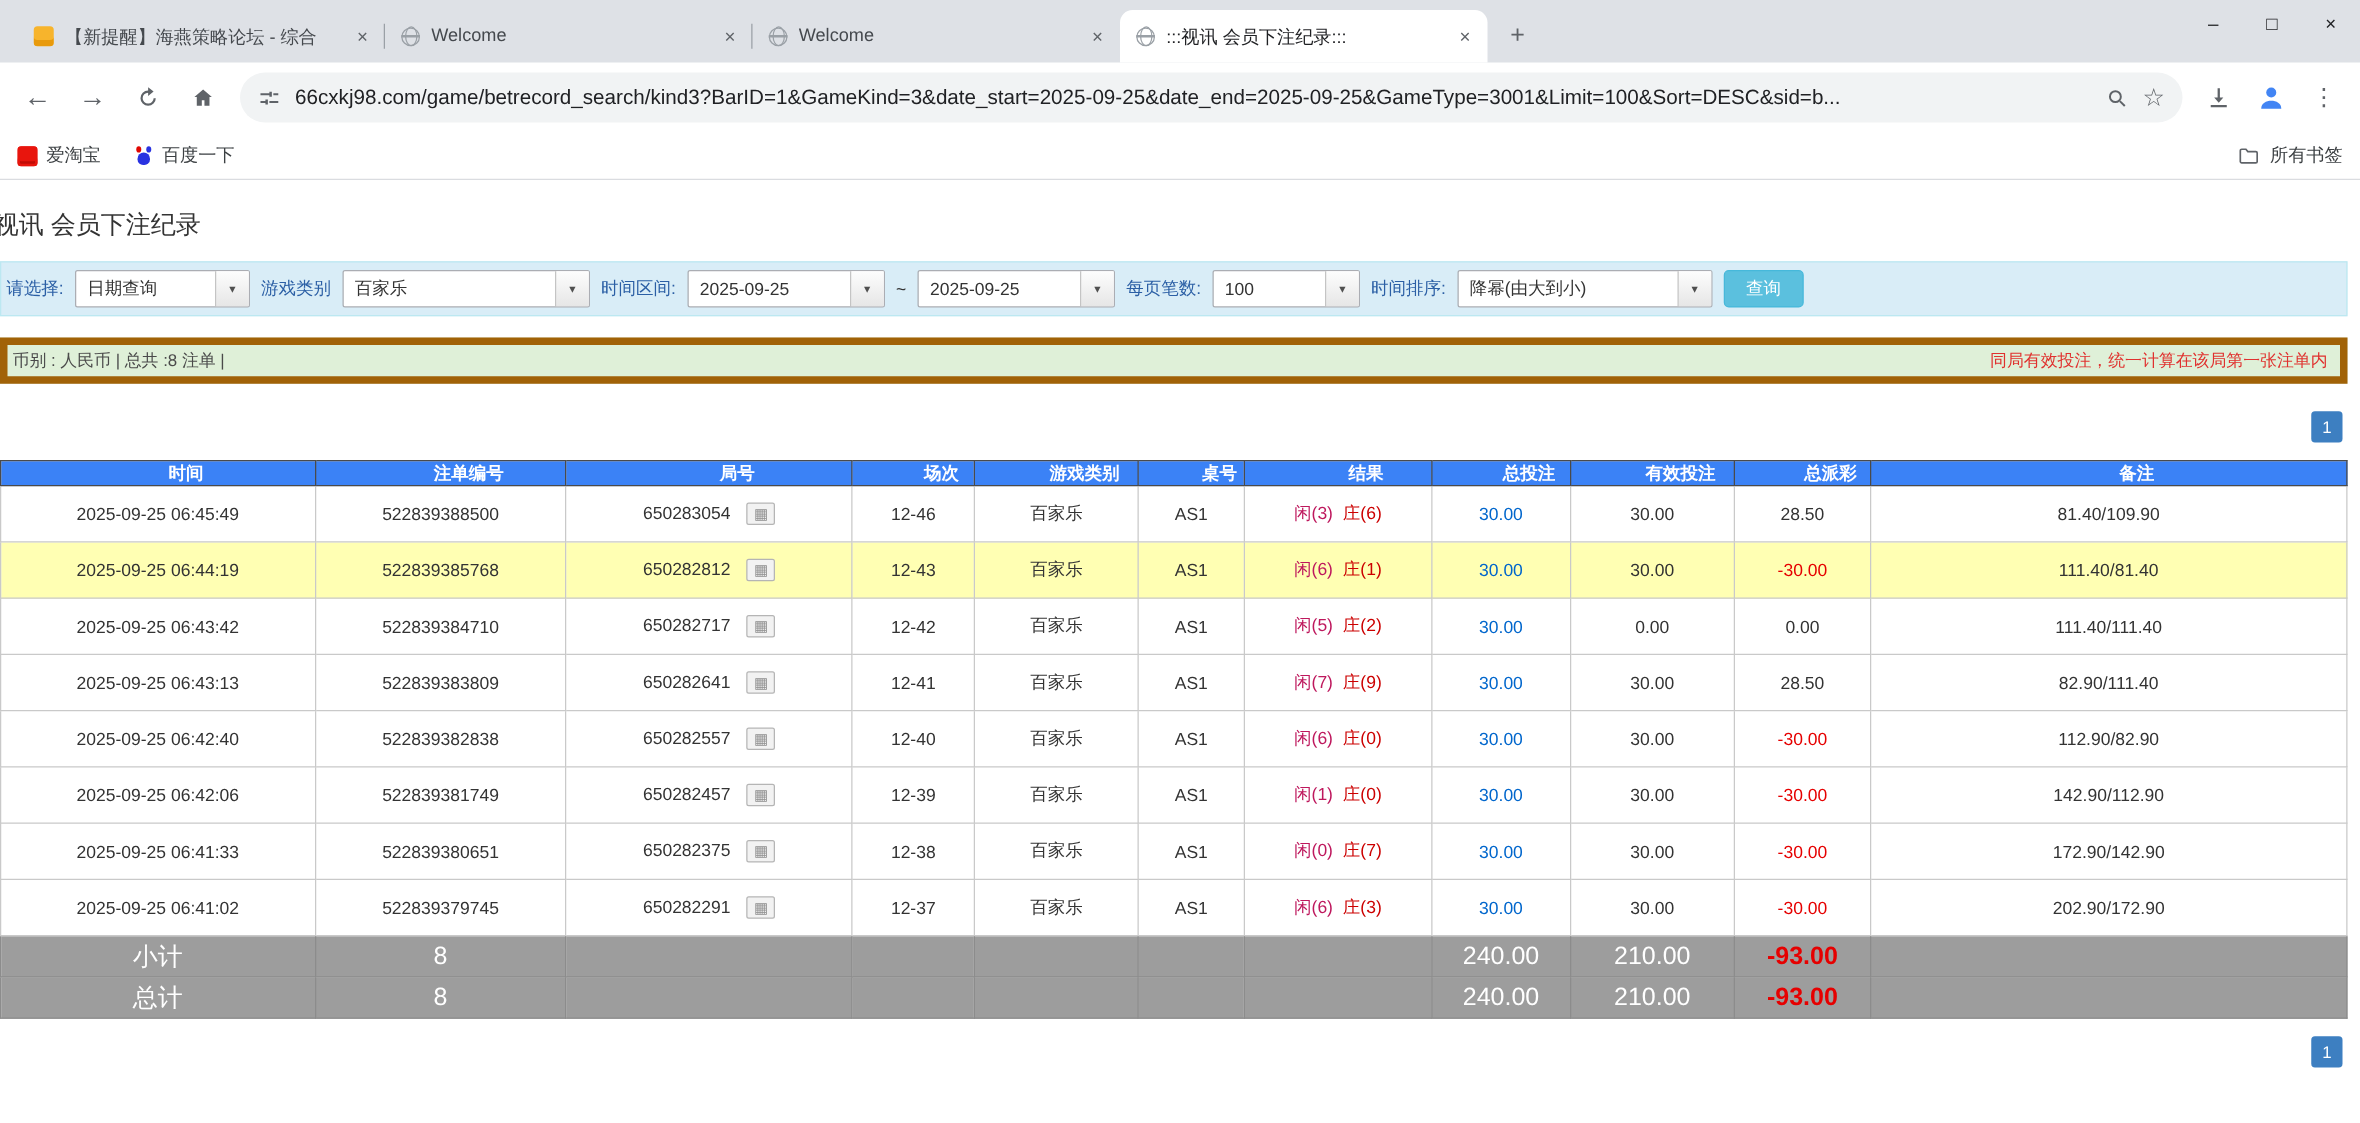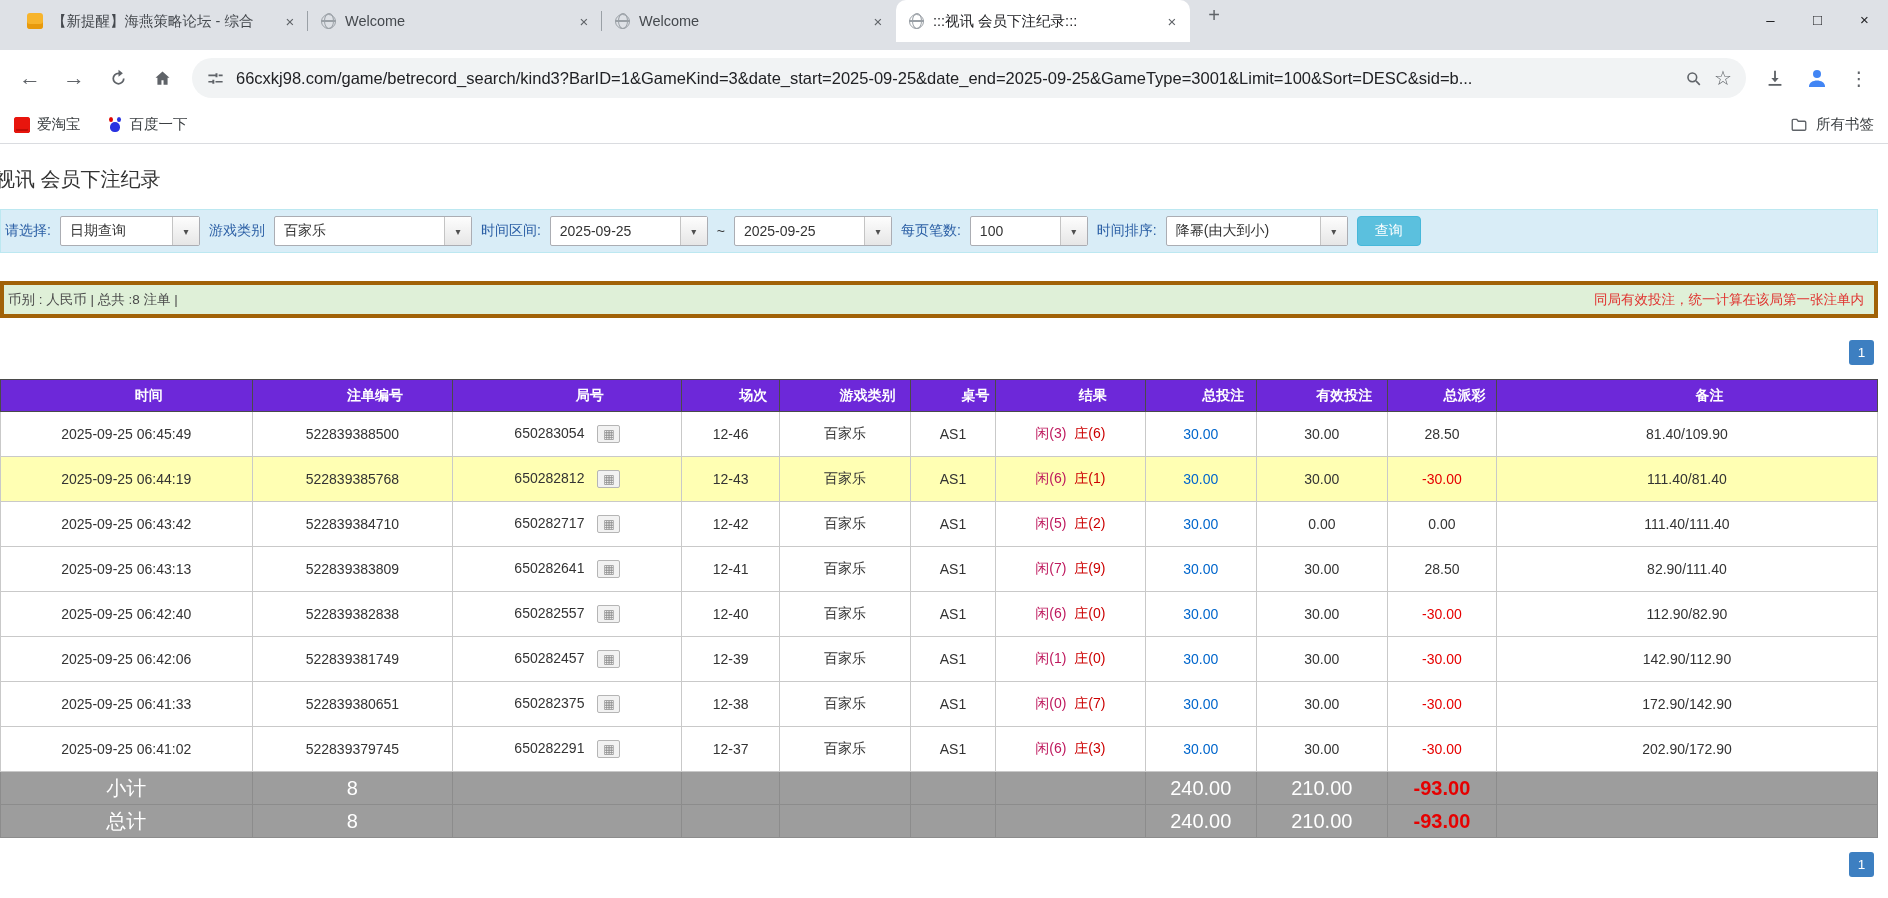--- a/index.html
+++ b/index.html
@@ -1,20 +1,20 @@
 <!DOCTYPE html>
 <html><head>
 <meta charset="utf-8">
 <style>
   * { margin:0; padding:0; box-sizing:border-box; }
   html,body { width:1888px; height:898px; overflow:hidden; background:#fff;
     font-family:"Liberation Sans","DejaVu Sans",sans-serif; }
 
   
-  .tabstrip { height:50px; background:#dee1e6; display:flex; align-items:flex-start;
+  .tabstrip { height:50px; background:#dee1e6; display:flex; align-items:flex-end;
     padding-left:14px; position:relative; }
   .tab { width:294px; height:42px; display:flex; align-items:center; gap:9px;
     padding:0 8px 0 13px; font-size:14.5px; color:#45494e; border-radius:10px 10px 0 0;
     position:relative; cursor:default; }
   .tab.active { background:#fff; color:#202124; }
   .tab.sep::after { content:''; position:absolute; right:0; top:11px; bottom:11px;
     width:1px; background:#9aa0a6; }
   .tab-title { flex:1; white-space:nowrap; overflow:hidden; }
   .tab-close { width:20px; height:20px; border-radius:50%; display:flex; align-items:center;
     justify-content:center; font-size:15px; color:#5f6368; flex:none; }
@@ -68,39 +68,39 @@
   .filter-bar { background:#d9edf7; border:1px solid #bce8f1; height:44px; display:flex;
     align-items:center; gap:9px; padding:0 8px 0 4px; font-size:14px; }
   .f-label { color:#2b5fa5; white-space:nowrap; }
   .combo { background:#fff; border:1px solid #abadb3; height:30px; display:flex;
     align-items:stretch; border-radius:2px; }
   .combo-text { padding:0 9px; font-size:14px; color:#333; display:flex; align-items:center;
     flex:1; white-space:nowrap; overflow:hidden; }
   .combo-btn { width:27px; border-left:1px solid #c4c4c4; background:linear-gradient(#fdfdfd,#e6e6e6);
     display:flex; align-items:center; justify-content:center; font-size:10px; color:#4f4f4f; }
   .w-select { width:140px; } .w-game { width:198px; } .w-date { width:158px; }
-  .w-pp { width:118px; } .w-sort { width:182px; }
+  .w-pp { width:118px; } .w-sort { width:204px; }
   .tilde { color:#333; }
   .btn-query { background:#5bc0de; color:#fff; border:1px solid #46b8da; border-radius:4px;
     height:30px; padding:0 17px; font-size:14px; display:flex; align-items:center; }
 
-  .summary-bar { margin-top:28px; background:#dff0d8; border:4px solid #a16207; height:37px;
+  .summary-bar { margin-top:17px; background:#dff0d8; border:6px solid #a16207; height:37px;
     display:flex; align-items:center; justify-content:space-between; padding:0 10px 0 4px;
     font-size:13.5px; color:#4a4a4a; }
   .summary-right { color:#e0312e; }
 
   .pager { display:flex; justify-content:flex-end; padding:22px 4px 14px 0; }
   .pager.bottom { padding:14px 4px 0 0; }
   .page-btn { min-width:25px; height:25px; background:#3d7fc1; color:#fff; display:flex;
     align-items:center; justify-content:center; font-size:13.5px; border-radius:3px; }
 
   
   table { width:100%; border-collapse:collapse; table-layout:fixed; font-size:14px;
     color:#333; }
-  thead th { background:#6d28d9; color:#fff; height:32px; font-weight:bold;
+  thead th { background:#3b82f6; color:#fff; height:20px; font-weight:bold;
     border:1px solid #4a4a4a; font-size:14px;padding-left:45px; }
   tbody td { background:#fff; border:1px solid #c9c9c9; height:45px; text-align:center;
     vertical-align:middle; }
   tr.hl td { background:#ffffb3; }
   tfoot td { background:#9d9d9d; color:#fff; height:33px; border:1px solid #8c8c8c;
     text-align:center; font-size:20px; }
   .link { color:#0066cc; }
   .neg { color:#e60000; font-weight:bold; }
   tbody .neg { font-weight:normal; }
   .res-p { color:#be185d; } .res-b { color:#cc0000; margin-left:4px; }

